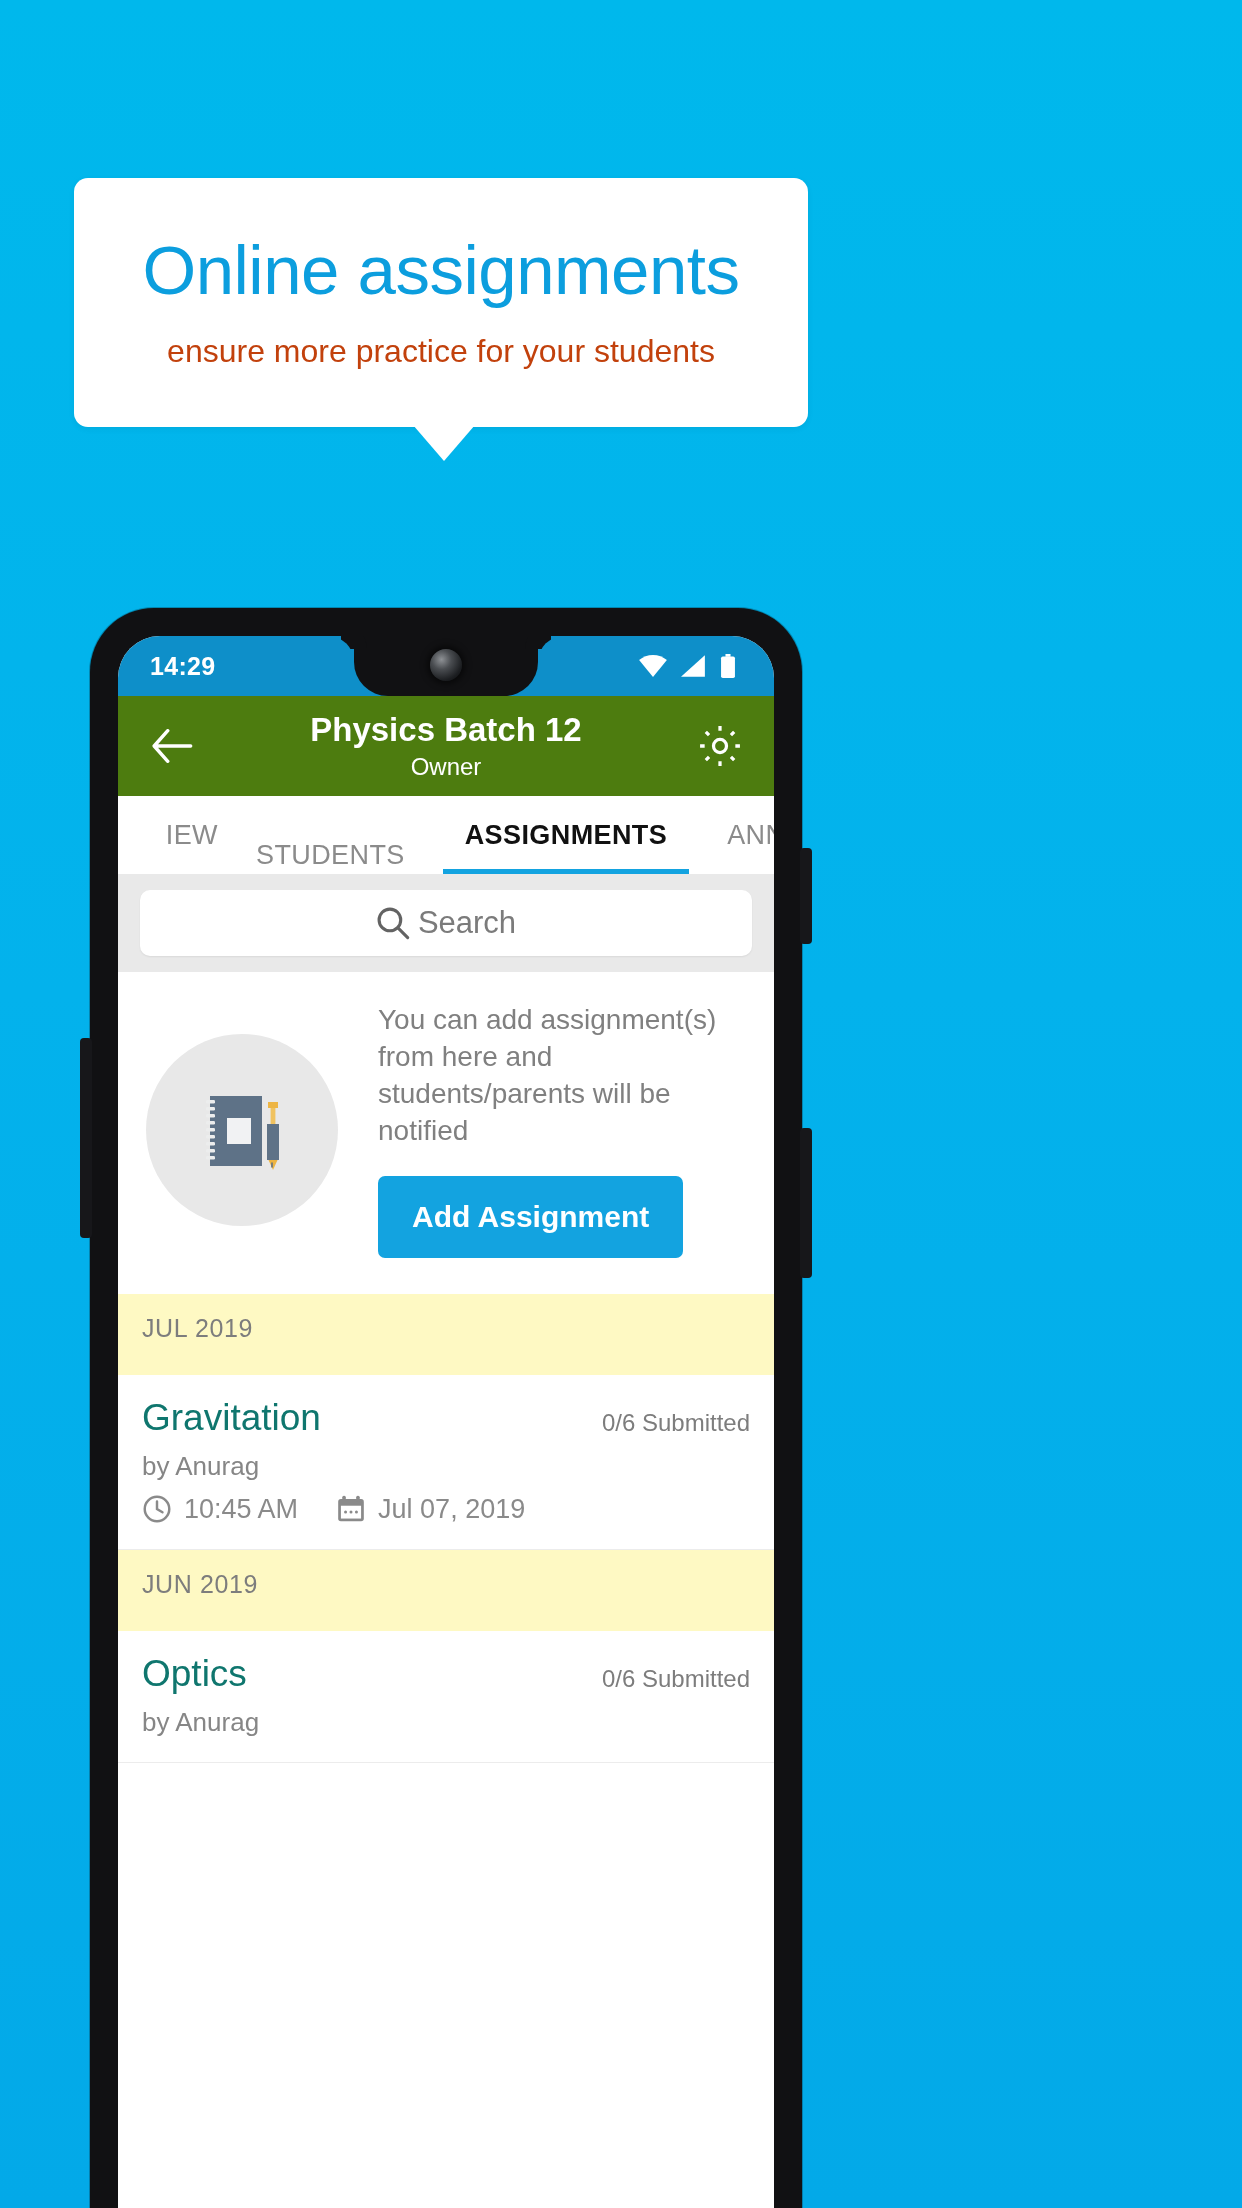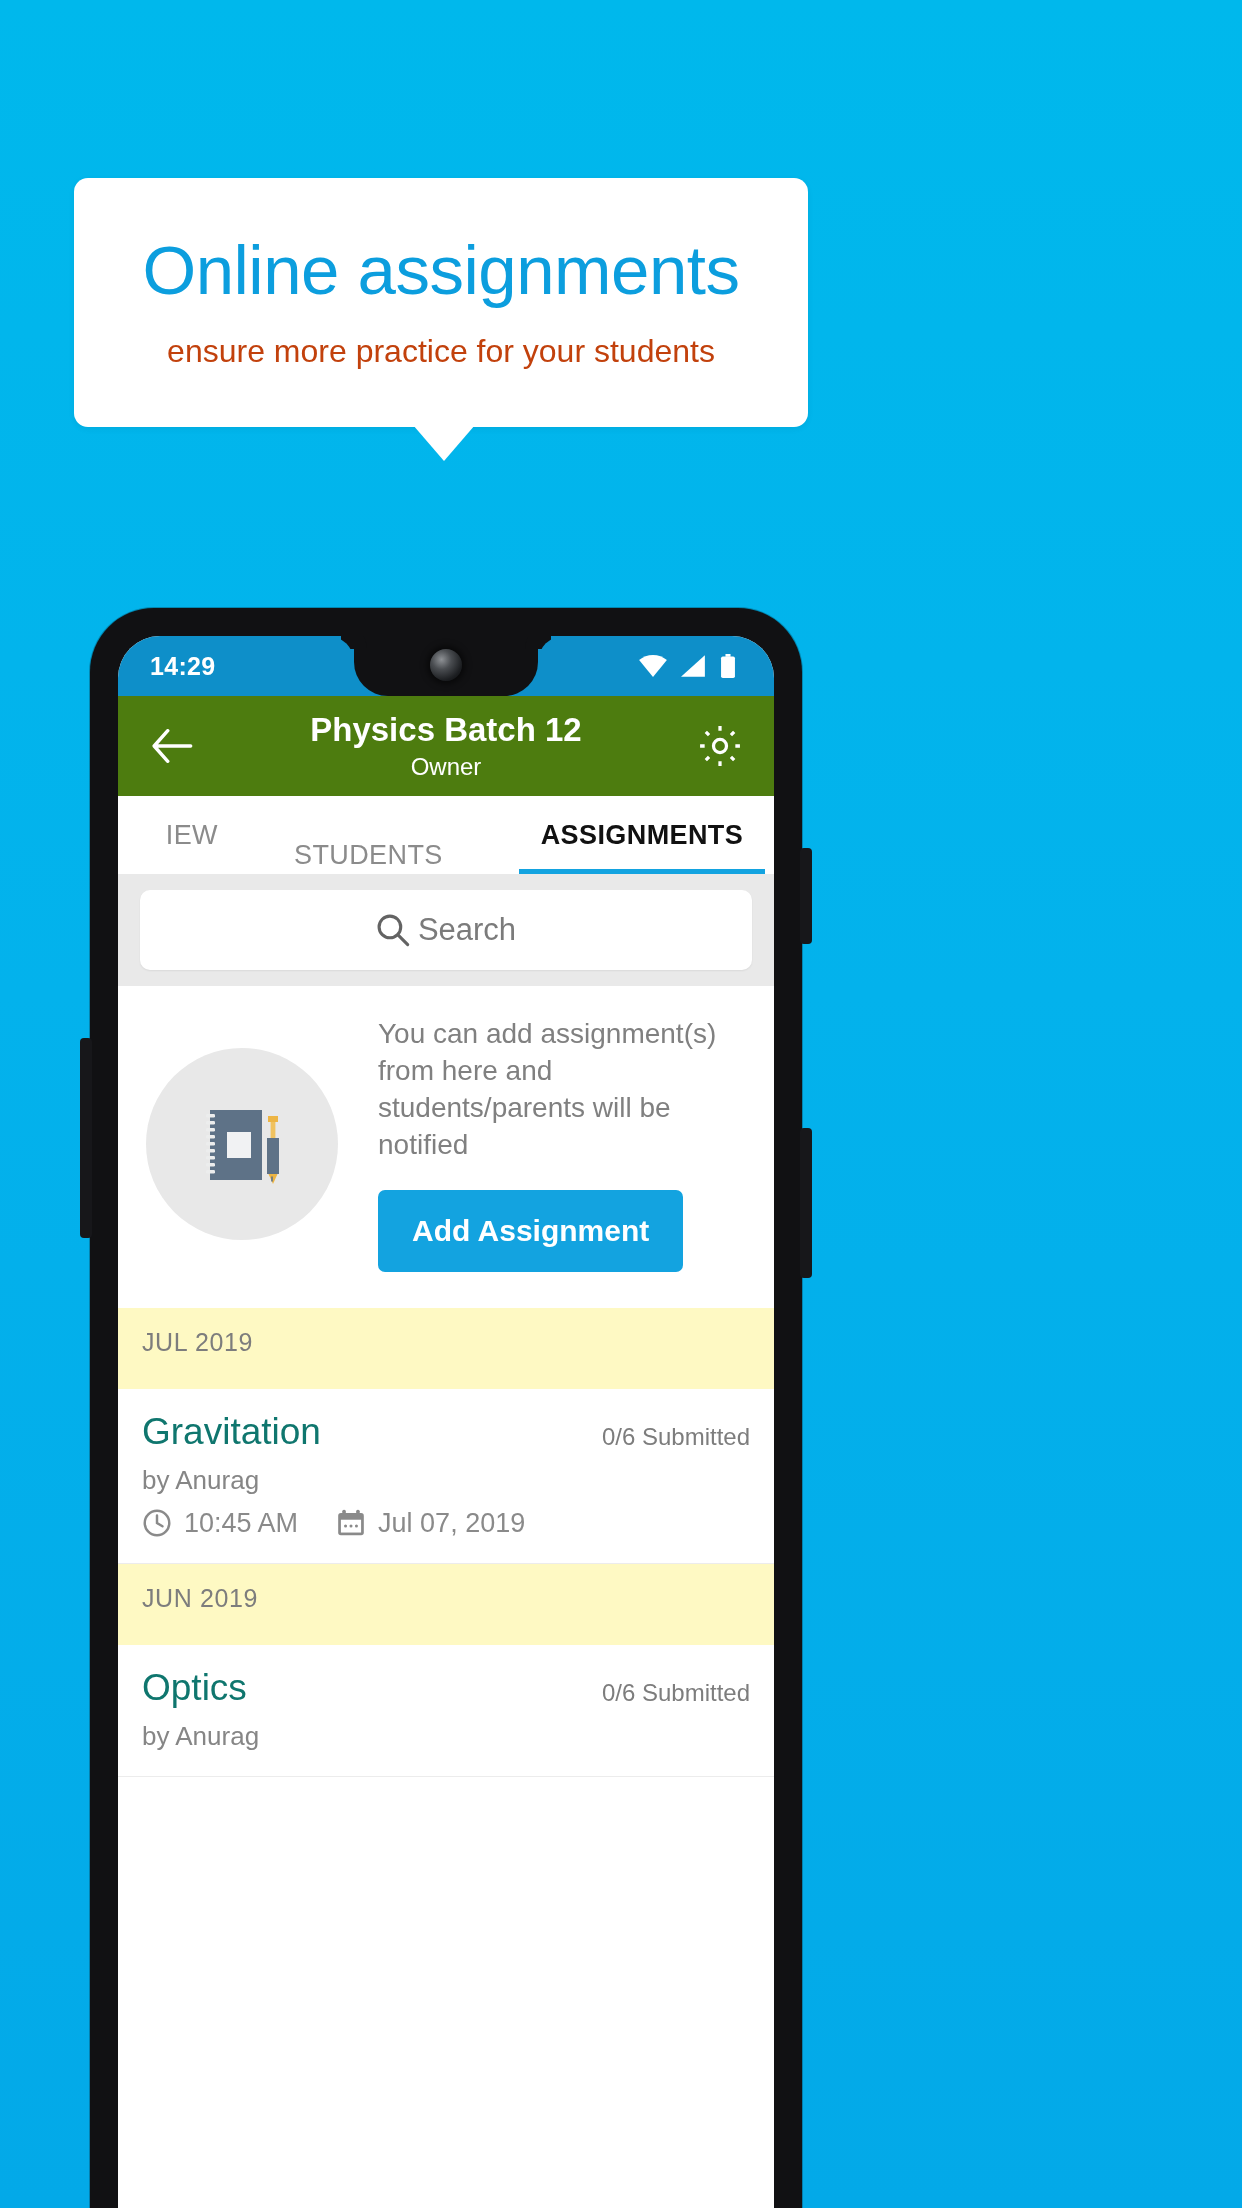--- a/index.html
+++ b/index.html
@@ -155,21 +155,20 @@
   }
 
   
   .tabs {
     height: 78px;
     background: #ffffff;
     display: flex;
     align-items: stretch;
     overflow: hidden;
     position: relative;
-    gap: 38px;
   }
   .tab {
     display: flex;
     align-items: center;
     justify-content: center;
     color: #8b8b8b;
     font-size: 27px;
     font-weight: 400;
     letter-spacing: 0.4px;
     white-space: nowrap;
@@ -191,21 +190,21 @@
     height: 5px;
     background: #13a3e0;
   }
 
   
   .search-wrap {
     background: #e9e9e9;
     padding: 16px 22px;
   }
   .searchbar {
-    height: 80px;
+    height: 66px;
     background: #ffffff;
     border-radius: 10px;
     display: flex;
     align-items: center;
     justify-content: center;
     gap: 8px;
     box-shadow: 0 1px 2px rgba(0,0,0,0.07);
   }
   .search-placeholder {
     color: #7b7b7b;

